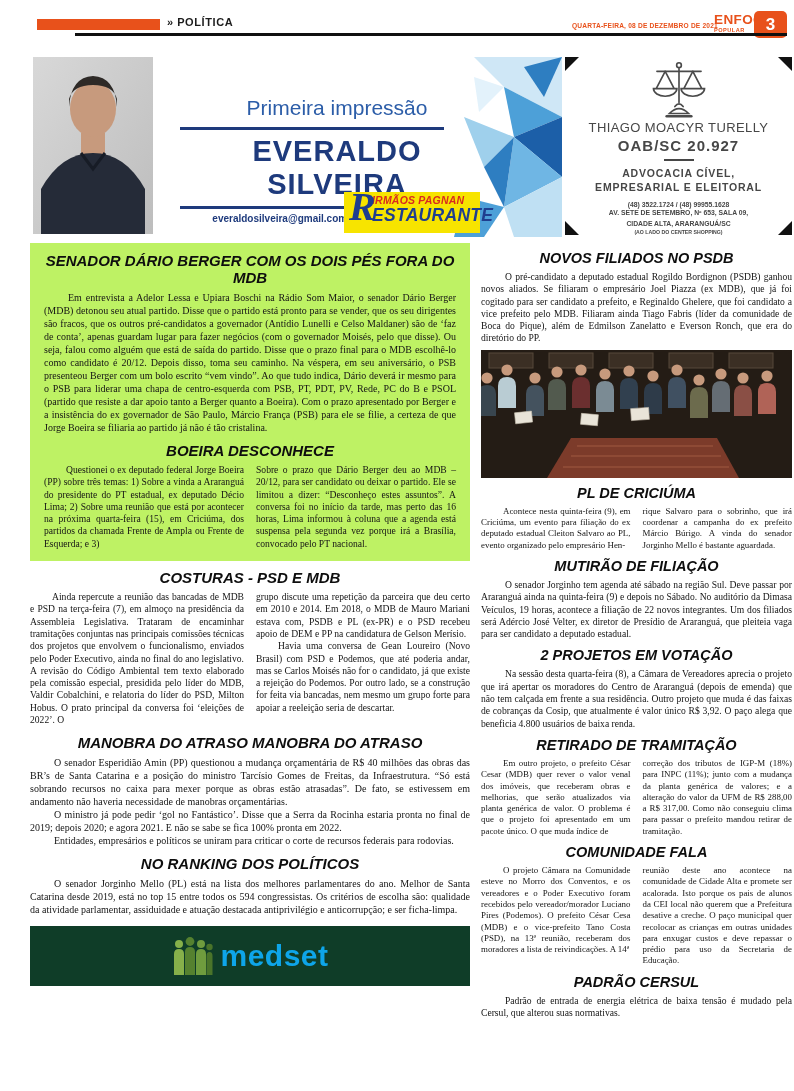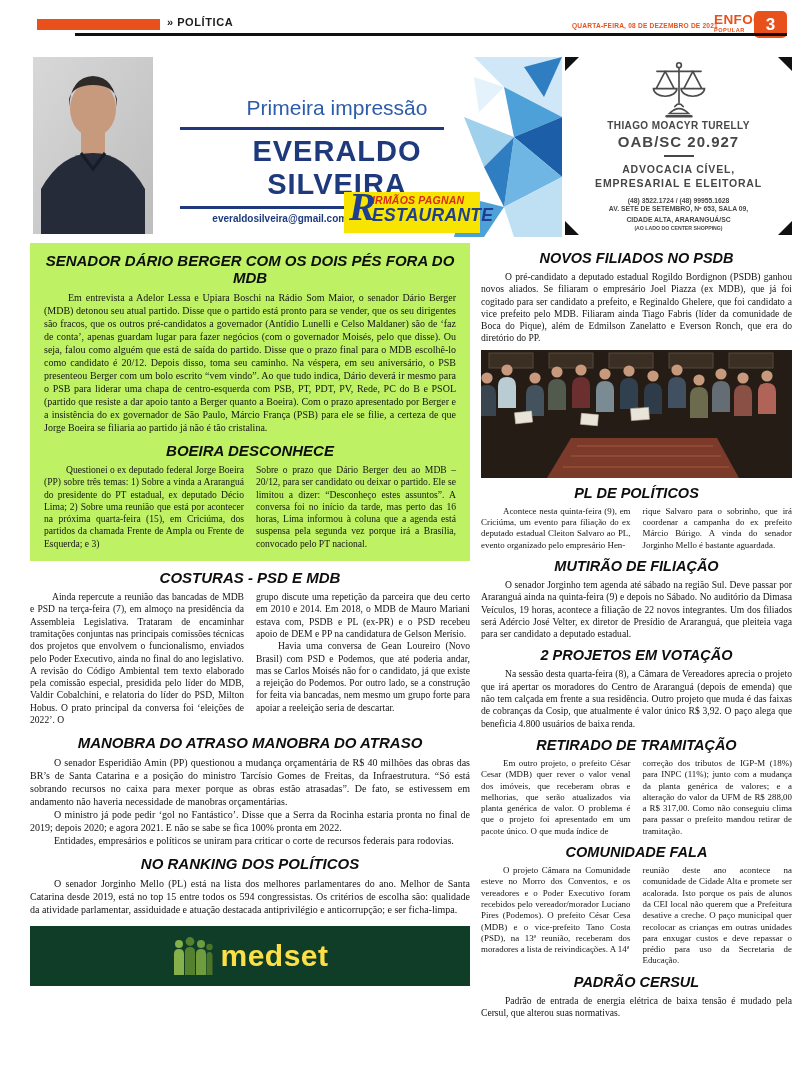--- a/index.html
+++ b/index.html
@@ -49,21 +49,21 @@
 
   
   .law { position:absolute; left:565px; top:57px; width:227px; height:178px; background:#fff;
          text-align:center; color:#474747; font-family:"Liberation Sans",sans-serif; }
   .law .corner { position:absolute; width:0; height:0; border:7px solid transparent; }
   .law .tl { left:0; top:0; border-top-color:#111; border-left-color:#111; }
   .law .tr { right:0; top:0; border-top-color:#111; border-right-color:#111; }
   .law .bl { left:0; bottom:0; border-bottom-color:#111; border-left-color:#111; }
   .law .br { right:0; bottom:0; border-bottom-color:#111; border-right-color:#111; }
   .law svg.scales { display:block; margin:4px auto 0; }
-  .law .name { font-weight:bold; font-size:10px; letter-spacing:.4px; margin-top:1px; }
+  .law .name { font-weight:normal; font-size:13px; letter-spacing:.4px; margin-top:1px; }
   .law .oab { font-weight:bold; font-size:15px; letter-spacing:1px; margin-top:2px; }
   .law .div { width:30px; height:2px; background:#474747; margin:5px auto 5px; }
   .law .prac { font-weight:bold; font-size:10.5px; letter-spacing:.8px; line-height:1.35; }
   .law .ph { font-weight:bold; font-size:6.8px; margin-top:7px; }
   .law .ad { font-weight:bold; font-size:6.8px; line-height:1.5; }
   .law .ad3 { font-weight:bold; font-size:5.2px; line-height:1.3; }
 
   
   .col-left { position:absolute; left:30px; top:243px; width:440px; height:848px; overflow:hidden; }
   .col-right { position:absolute; left:481px; top:243px; width:311px; height:848px; overflow:hidden; }
@@ -81,21 +81,21 @@
   .noindent { text-indent:0 !important; }
   .cols { display:flex; gap:12px; }
   .cols > div { flex:1; }
   .cols p { text-indent:22px; }
 
   .bluebox { background:#bef264; padding:9px 14px 11px; }
 
   .medset { margin-top:10px; height:60px; background:#0F3D28; display:flex;
             align-items:center; justify-content:center; gap:7px; }
   .medset .brand { font-family:"Liberation Sans",sans-serif; font-weight:bold; font-size:30px;
-                   color:#fde047; letter-spacing:.5px; }
+                   color:#0ea5e9; letter-spacing:.5px; }
 
   .gphoto { margin:5px 0 1px; width:100%; height:128px; }
   .gphoto svg { display:block; width:100%; height:100%; }
 
   .skin { fill:#c79a7d; }
 </style>
 </head>
 <body>
 
 <div class="page">
@@ -295,21 +295,21 @@
         <path d="M66,128 L258,128 L236,88 L90,88 Z" fill="#7c3b2a"></path>
         <g stroke="#94503a" stroke-width="1.4">
           <line x1="96" y1="96" x2="232" y2="96"></line>
             <line x1="90" y1="106" x2="240" y2="106"></line>
           <line x1="82" y1="117" x2="248" y2="117"></line>
         </g>
       </svg>
     </div>
 
     <div>
-      <div class="st">PL DE POLÍTICOS</div>
+      <div class="st">PL DE CRICIÚMA</div>
       <div class="cols ct">
         <div>
             <p>Acontece nesta quinta-feira (9), em Criciúma, um evento para filiação do ex deputado estadual Cleiton Salvaro ao PL, evento organizado pelo empresário Hen-</p>
           </div>
         <div>
             <p class="noindent">rique Salvaro para o sobrinho, que irá coordenar a campanha do ex prefeito Márcio Búrigo. A vinda do senador Jorginho Mello é bastante aguardada.</p>
           </div>
       </div>
     </div>
 

